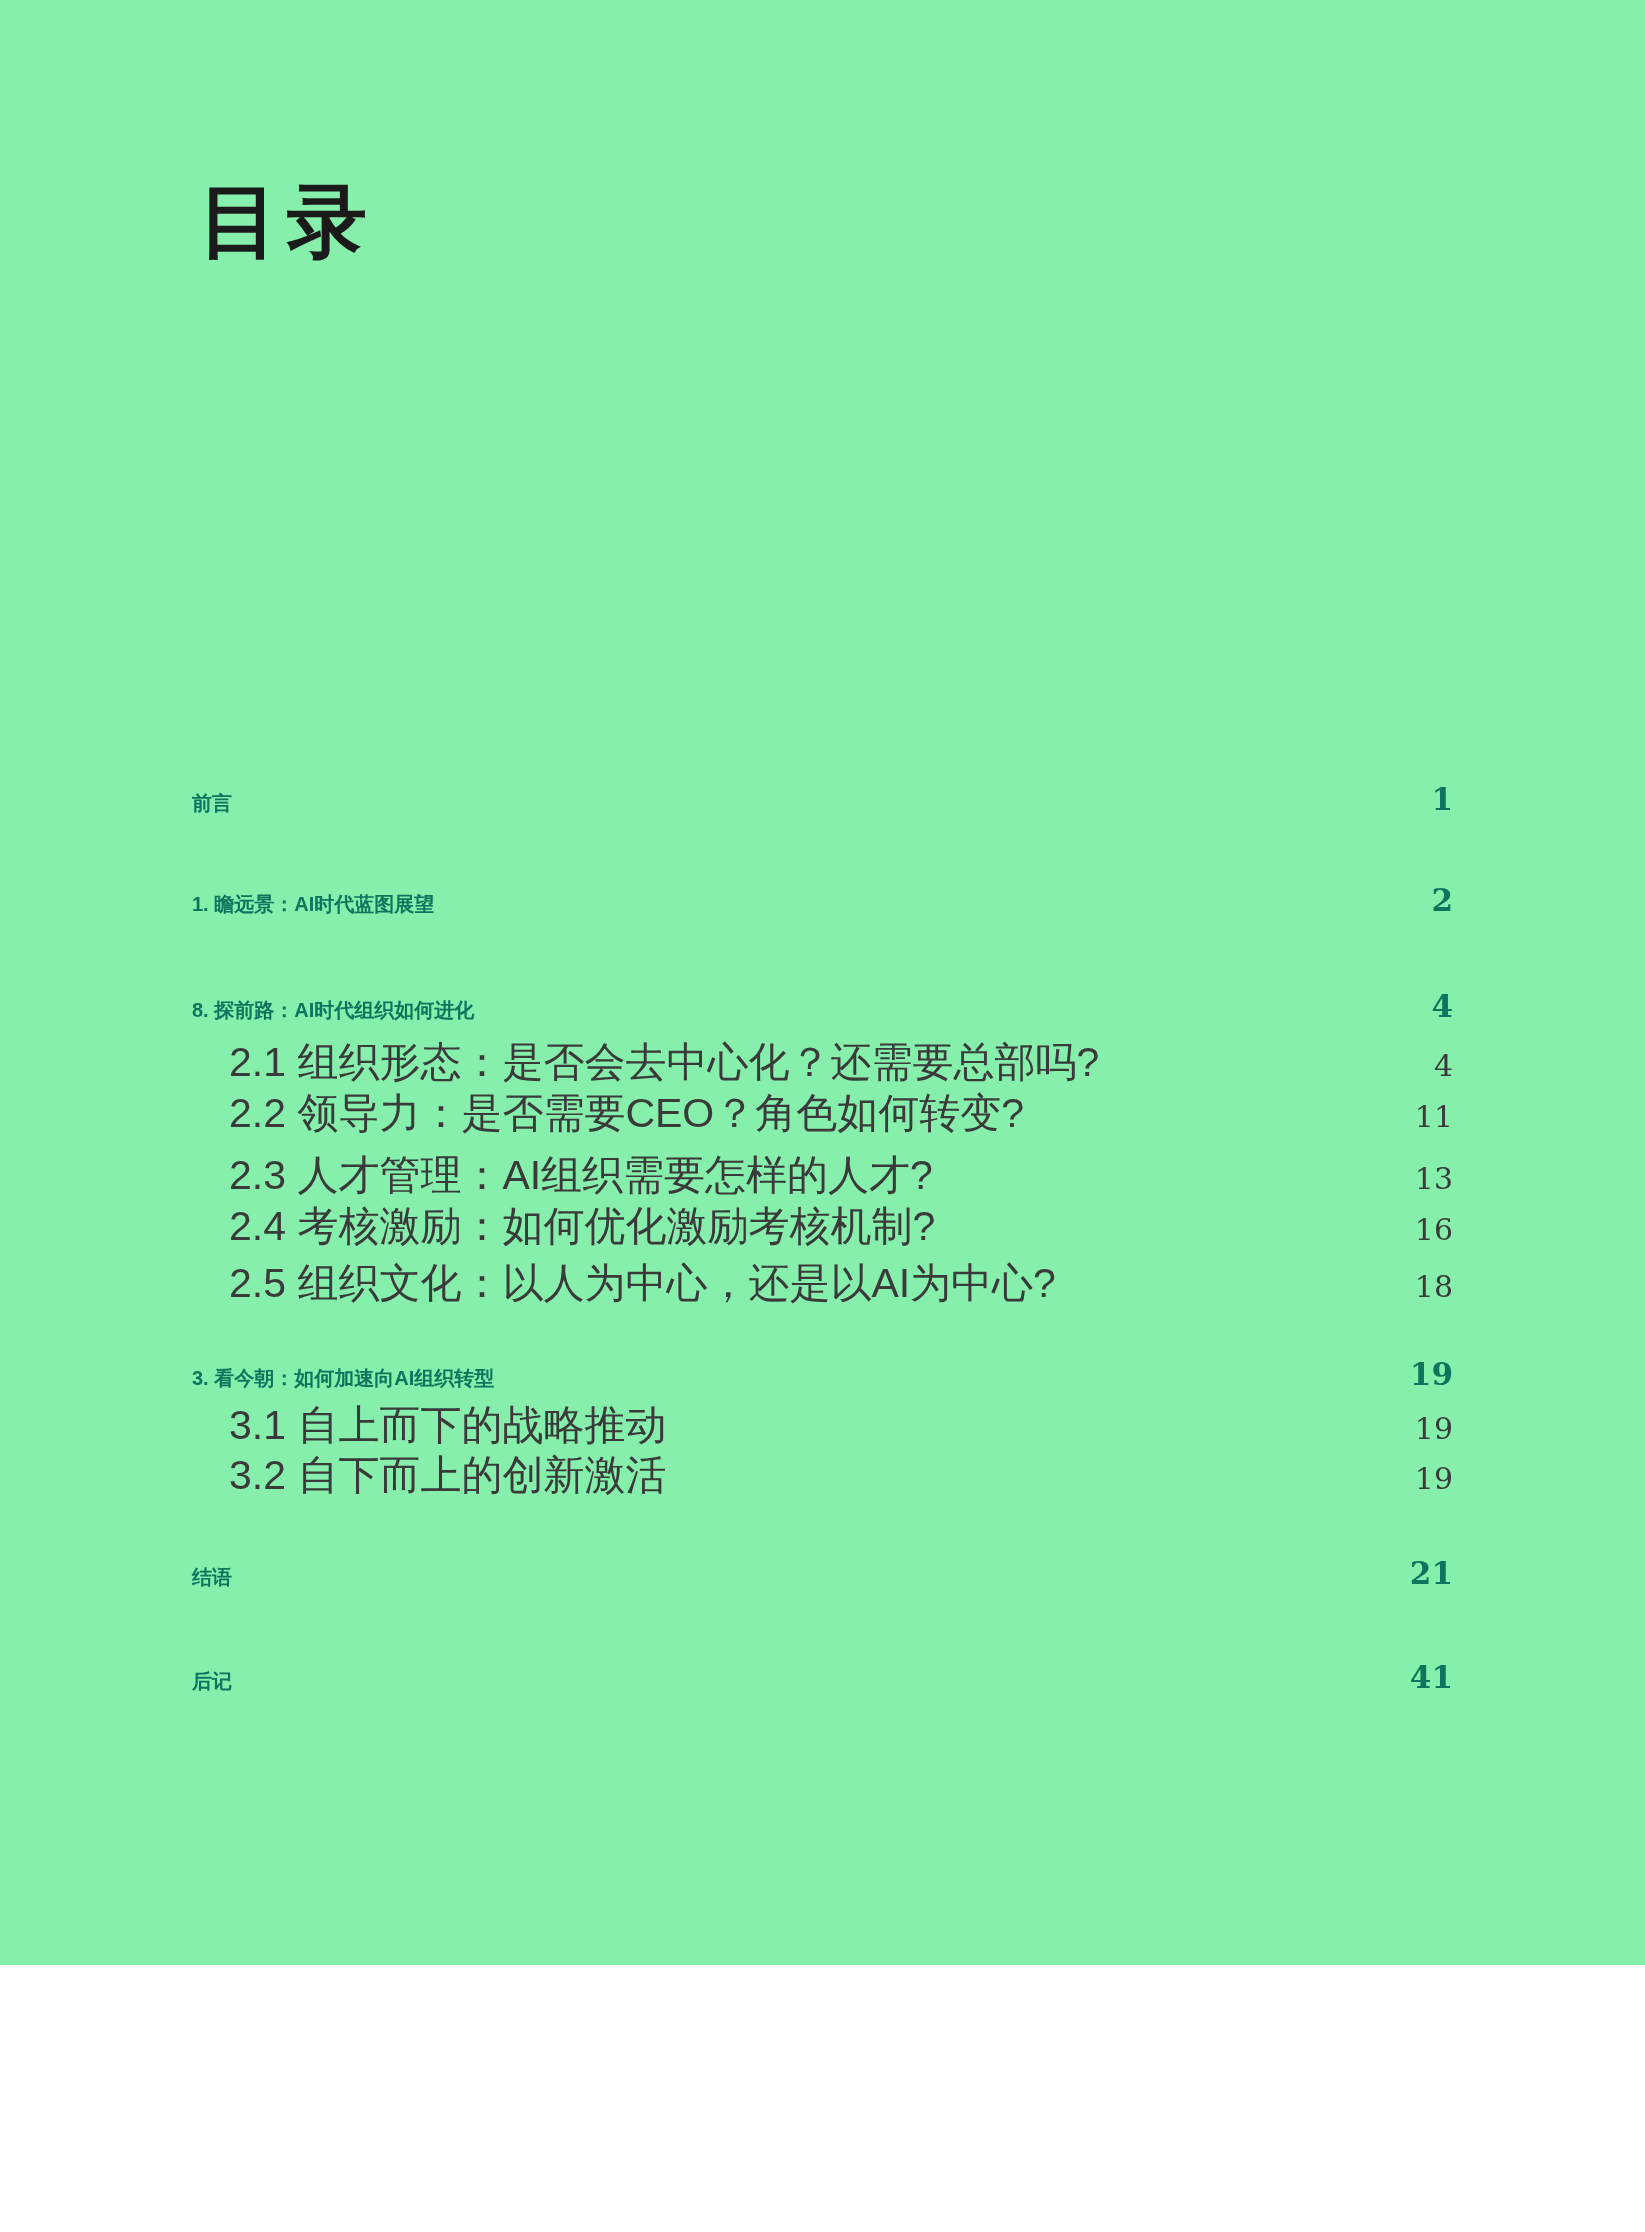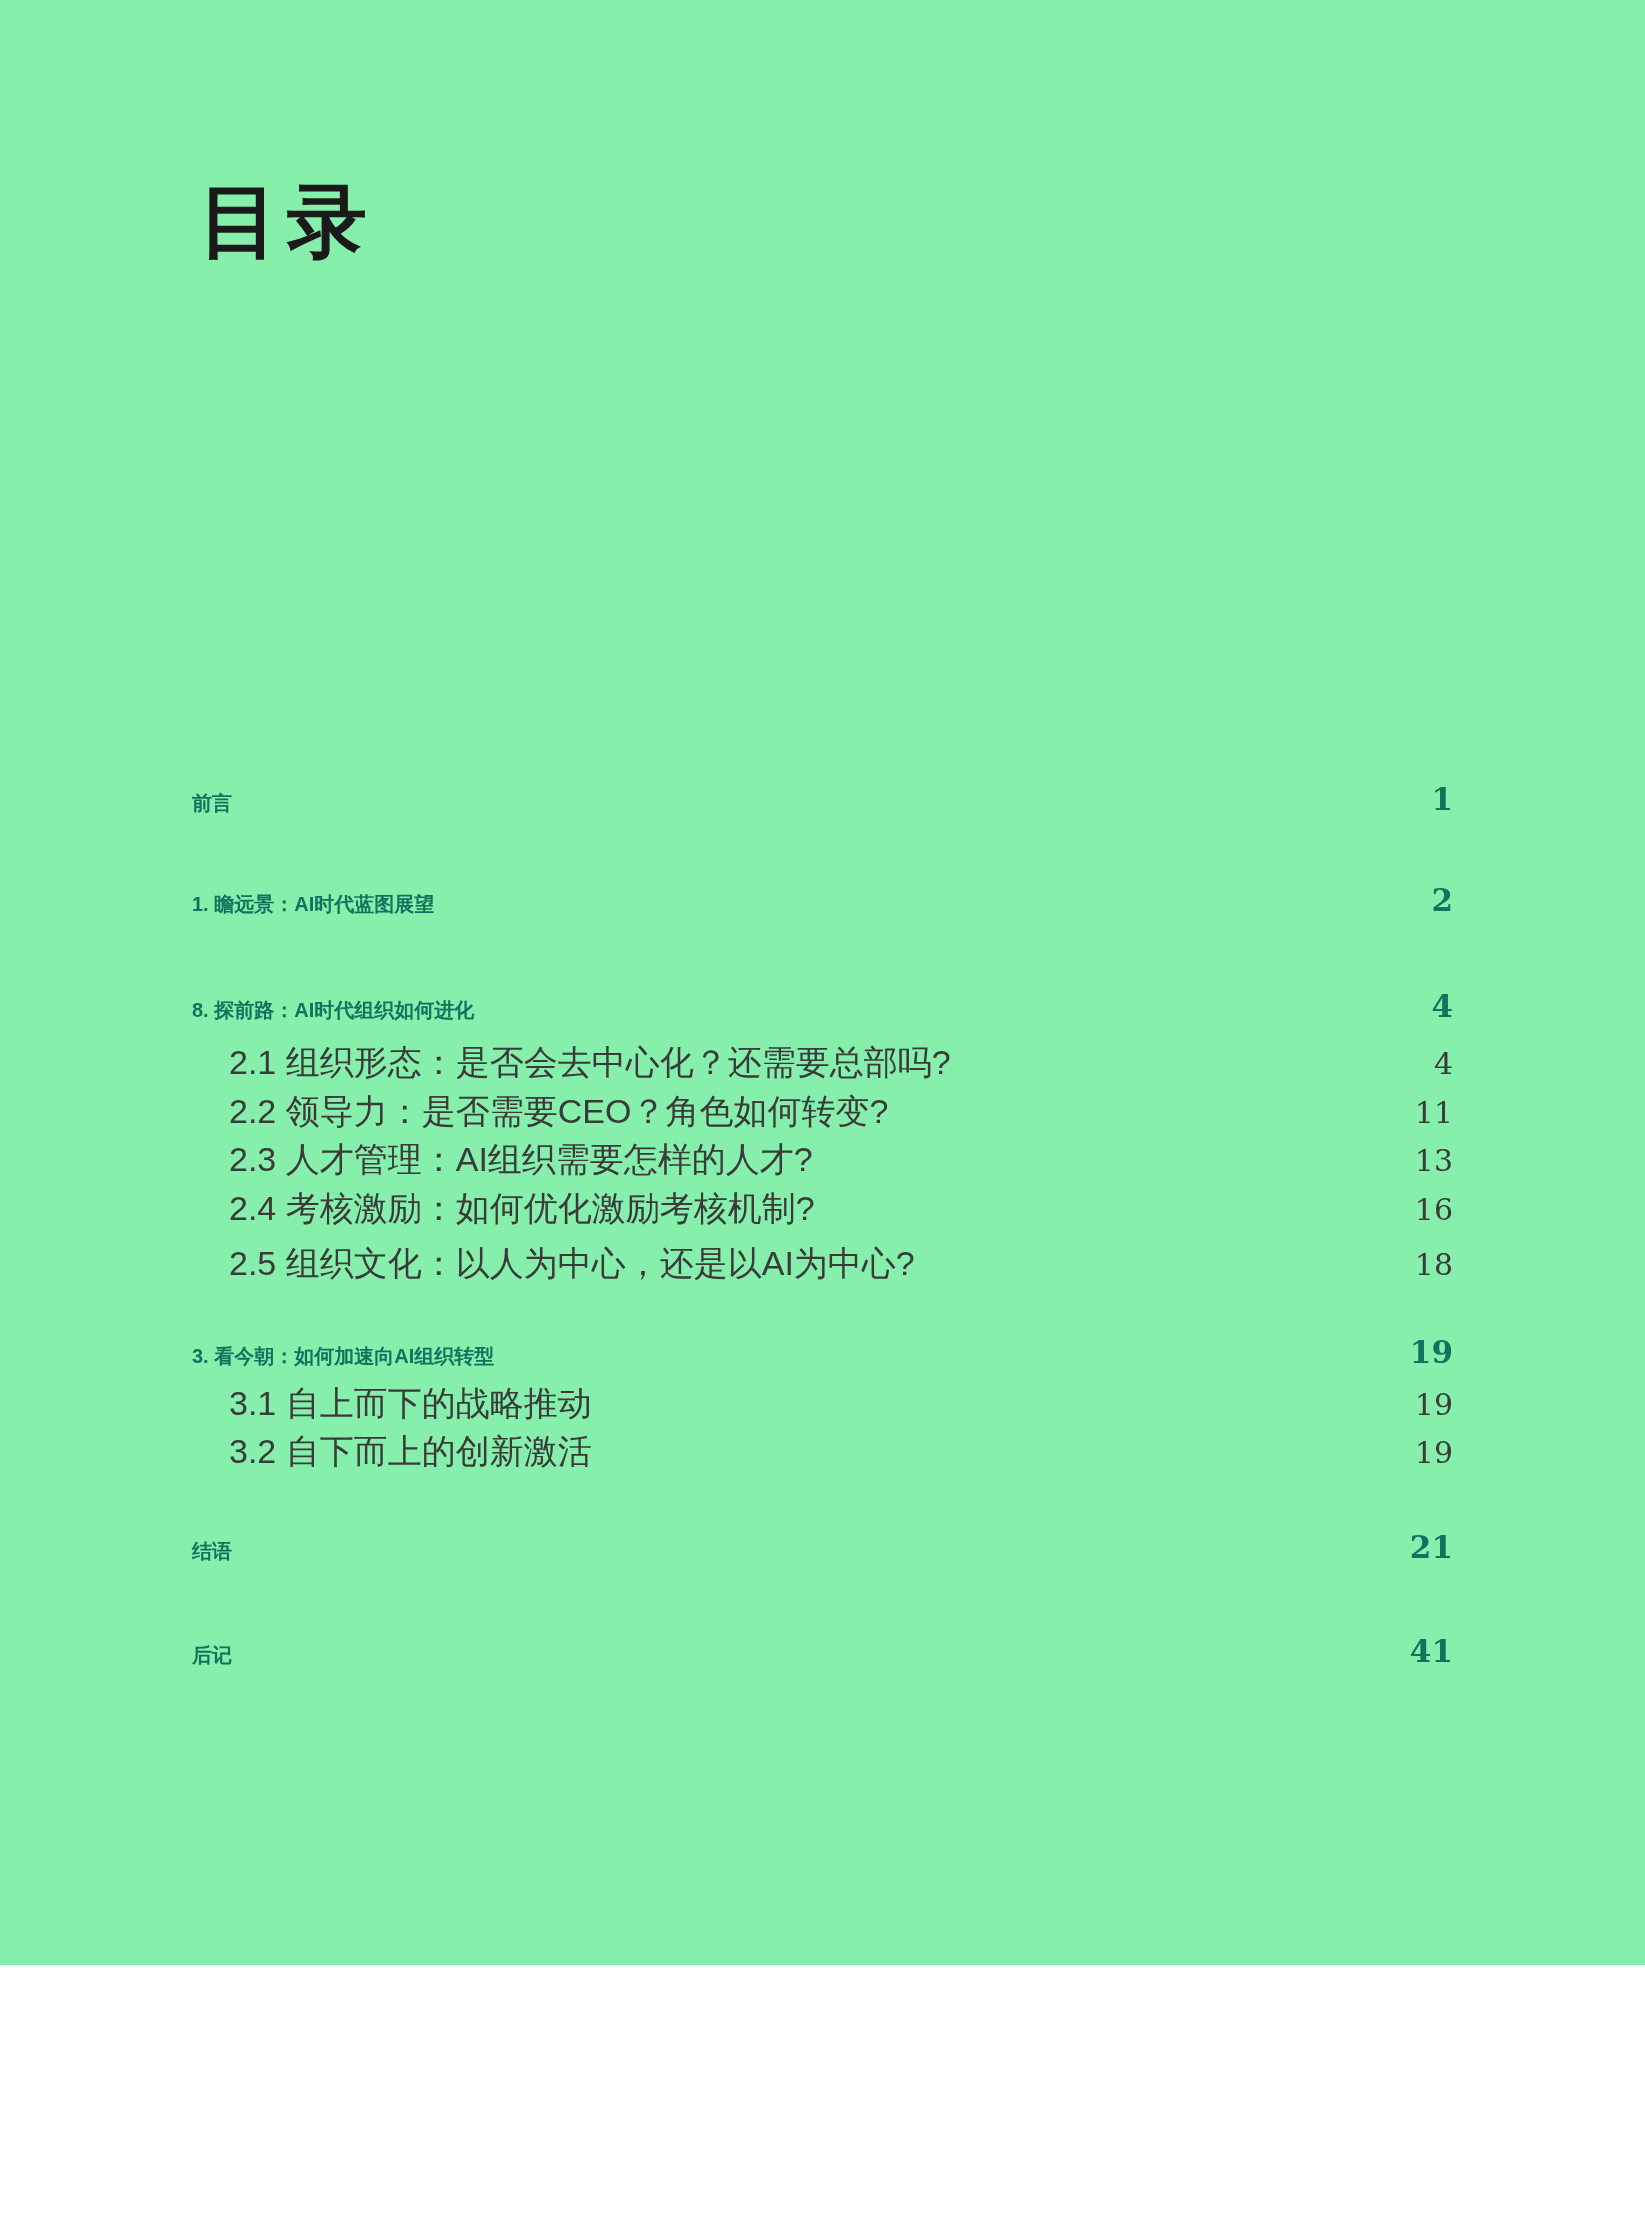--- a/index.html
+++ b/index.html
@@ -52,21 +52,21 @@
   .row.l1 .pg{
     font-family:"DejaVu Serif", serif;
     font-size:31px;
     font-weight:700;
     color:var(--accent_green);
   }
   .row.l2{
     padding-left:37px;
   }
   .row.l2 .label{
-    font-size:34px;
+    font-size:41px;
     font-weight:400;
     color:var(--body_text);
   }
   .row.l2 .pg{
     font-family:"DejaVu Serif", serif;
     font-size:30px;
     font-weight:400;
     color:var(--body_text);
   }
 </style>
@@ -97,21 +97,21 @@
     <div class="row l2" style="margin-top:18px">
       <span class="label">2.1 组织形态：是否会去中心化？还需要总部吗?</span>
       <span class="pg">4</span>
     </div>
 
     <div class="row l2" style="margin-top:13px">
       <span class="label">2.2 领导力：是否需要CEO？角色如何转变?</span>
       <span class="pg">11</span>
     </div>
 
-    <div class="row l2" style="margin-top:12px">
+    <div class="row l2" style="margin-top:24px">
       <span class="label">2.3 人才管理：AI组织需要怎样的人才?</span>
       <span class="pg">13</span>
     </div>
 
     <div class="row l2" style="margin-top:13px">
       <span class="label">2.4 考核激励：如何优化激励考核机制?</span>
       <span class="pg">16</span>
     </div>
 
     <div class="row l2" style="margin-top:19px">

